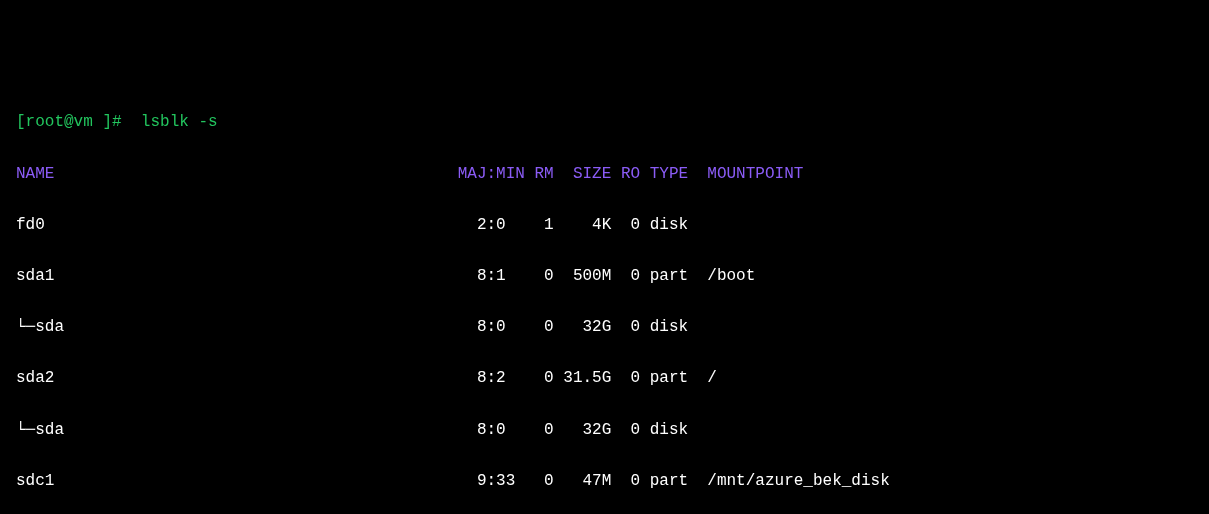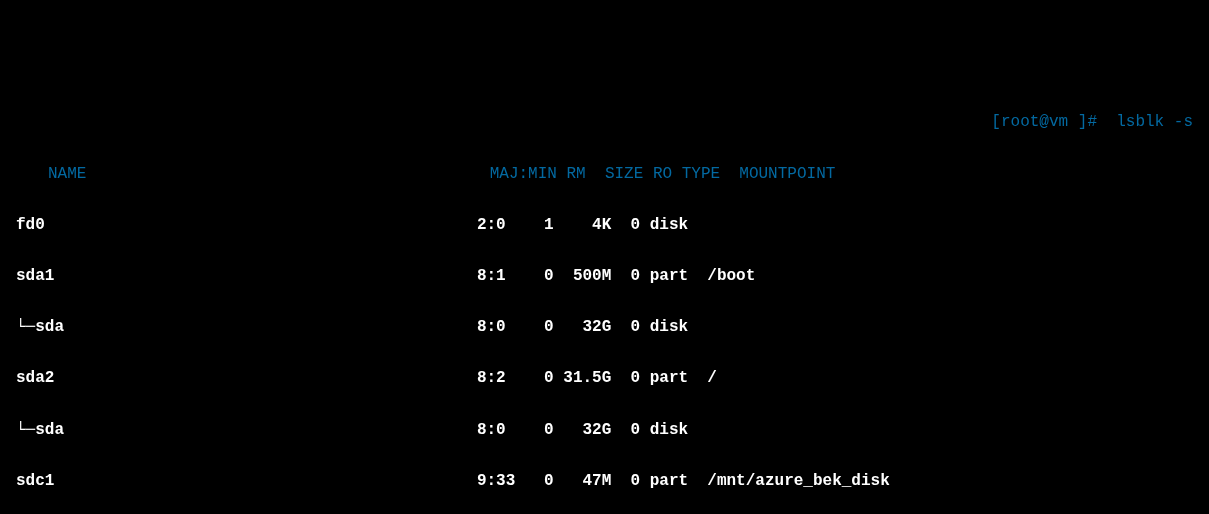--- a/index.html
+++ b/index.html
@@ -6,30 +6,27 @@
       margin: 0;
       padding: 8px 16px;
       background: #000000;
       color: #ffffff;
       font-family: 'Courier New', Consolas, monospace;
       font-size: 16px;
       line-height: 1.6;
       white-space: pre;
     }
     .prompt {
-      color: #0369a1;
-      text-align: right;
+      color: #22c55e;
     }
     .header {
-      color: #0369a1;
-      margin-left: 32px;
+      color: #8b5cf6;
     }
     .row {
       color: #ffffff;
-      font-weight: bold;
     }
   </style>
 </head>
 <body>
 
 
 
 <div class="prompt">[root@vm ]#  lsblk -s</div>
 <div class="header">NAME                                          MAJ:MIN RM  SIZE RO TYPE  MOUNTPOINT</div>
 <div class="row">fd0                                             2:0    1    4K  0 disk</div>

